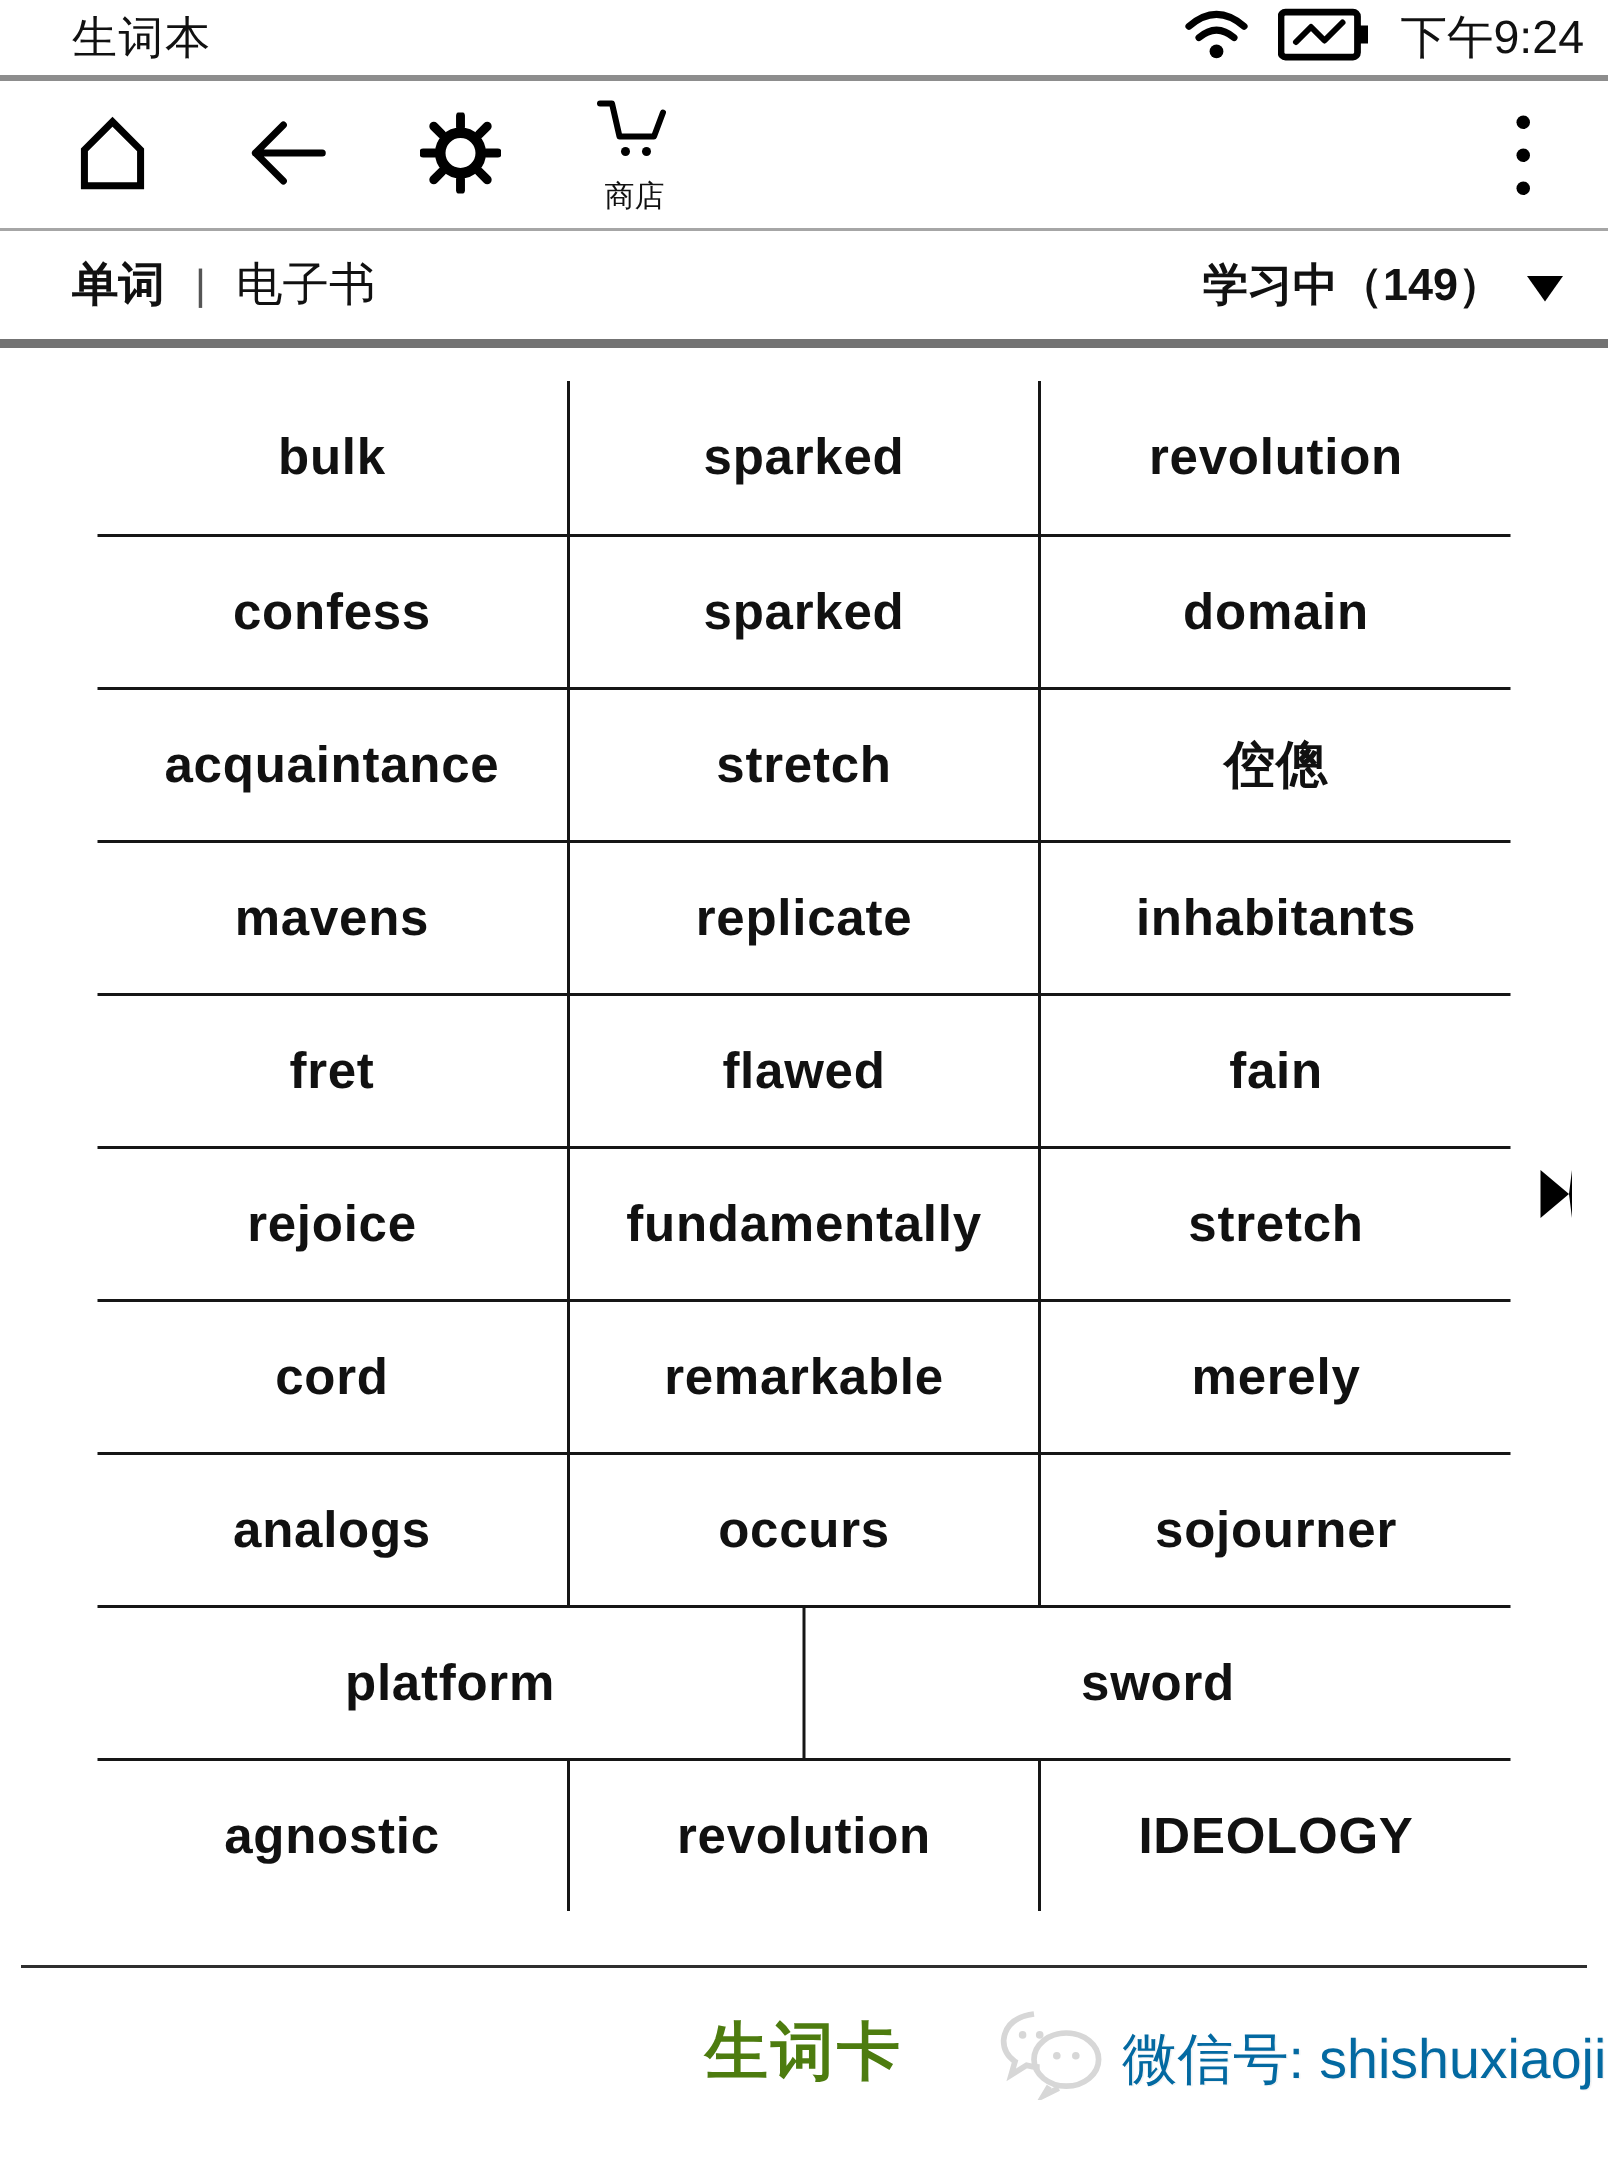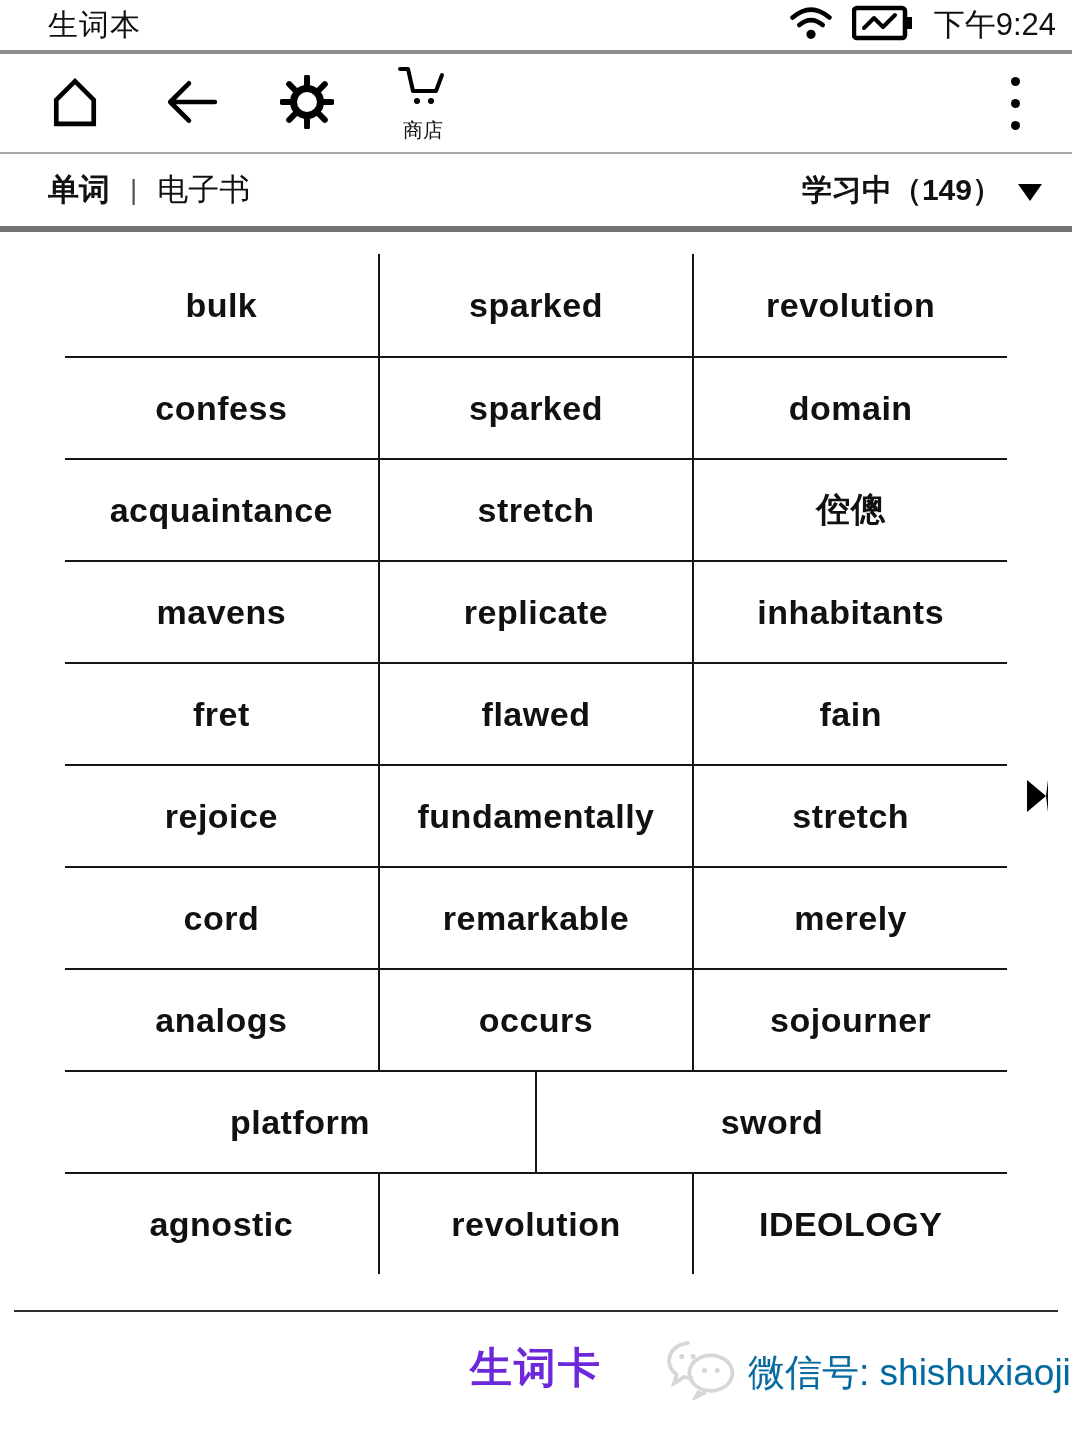--- a/index.html
+++ b/index.html
@@ -95,21 +95,21 @@
     border-bottom: 16px solid transparent;
     background: none; padding: 0; cursor: pointer;
   }
 
   
   .footer-rule { margin: 36px 14px 0 14px; height: 2px; background: #2f2f2f; }
   .footer { position: relative; height: 112px; }
   .page-title {
     position: absolute; left: 0; right: 0; top: 28px;
     text-align: center;
-    font-size: 42px; font-weight: bold; color: #6d28d9;
+    font-size: 42px; font-weight: bold; color: #4d7c0f;
     letter-spacing: 2px;
   }
   .watermark {
     position: absolute; left: 664px; top: 24px;
     display: flex; align-items: center; gap: 8px;
     color: #0369a1; font-size: 37px; font-weight: 500;
     white-space: nowrap;
     text-shadow: 1px 1px 0 #f3f3f3;
   }
 </style>

